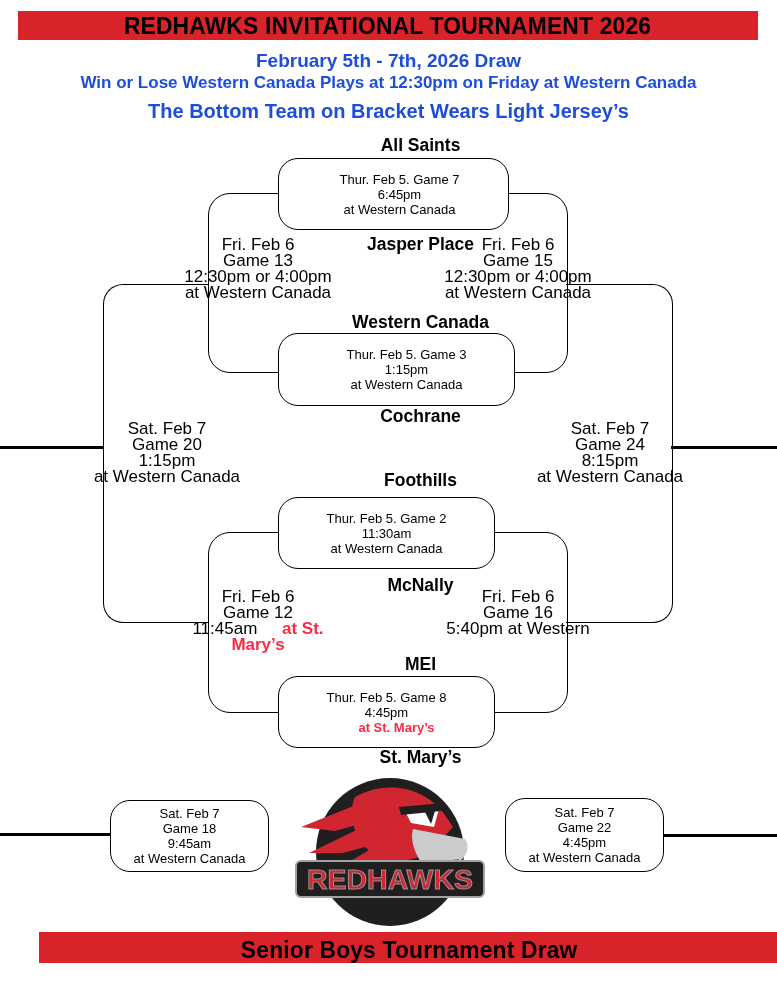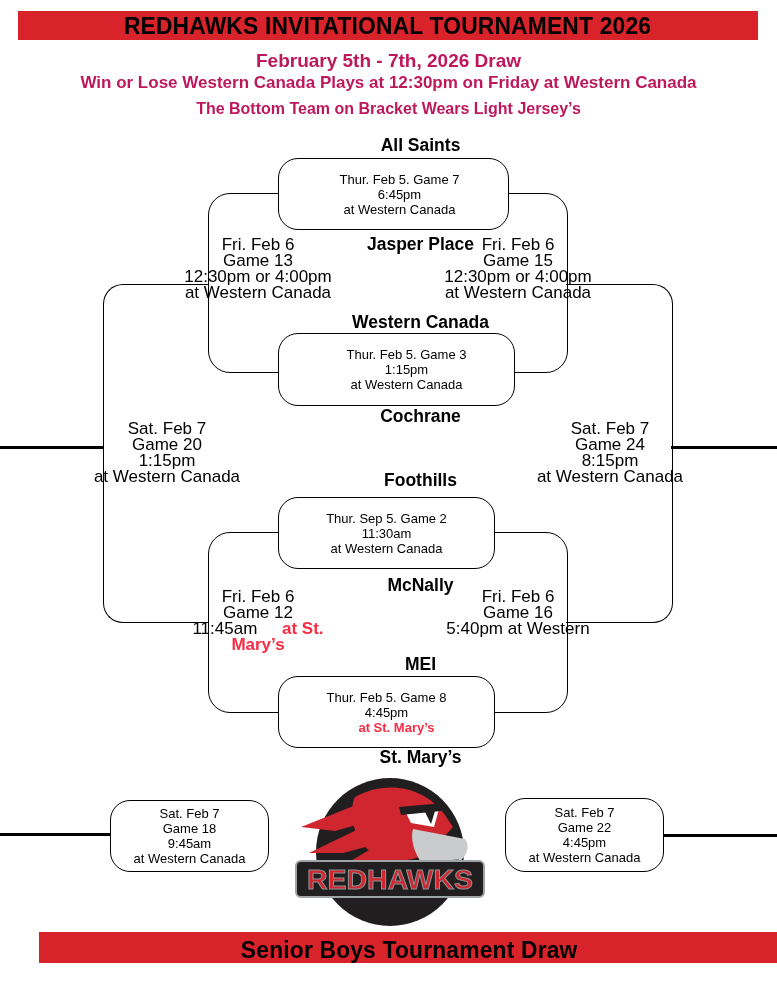--- a/index.html
+++ b/index.html
@@ -12,24 +12,24 @@
   }
   .banner .btxt{
     color:#000;font-weight:bold;display:inline-block;transform:scaleX(.95);
     white-space:nowrap;letter-spacing:.2px;
   }
   #banner-top{top:11px;height:29px;}
   #banner-top .btxt{font-size:24px;}
   #banner-bottom{top:932px;height:35px;margin-left:21px;}
   #banner-bottom .btxt{font-size:24px;}
 
-  .subtitle{position:absolute;left:0;width:777px;text-align:center;color:#be185d;font-weight:bold;}
+  .subtitle{position:absolute;left:0;width:777px;text-align:center;color:#1d4ed8;font-weight:bold;}
   #sub1{top:50px;font-size:19px;}
   #sub2{top:73px;font-size:17px;}
-  #sub3{top:100px;font-size:16px;}
+  #sub3{top:100px;font-size:20px;}
 
   
   .bline{position:absolute;border:0 solid #000;}
   #inner-top   {left:208px;top:193px;width:358px;height:178px;border:1.5px solid #000;border-radius:22px;}
   #inner-bottom{left:208px;top:532px;width:358px;height:179px;border:1.5px solid #000;border-radius:22px;}
   #outer-left  {left:103px;top:284px;width:105px;height:337px;border-left:1.5px solid #000;border-top:1.5px solid #000;border-bottom:1.5px solid #000;border-radius:20px 0 0 20px;}
   #outer-right {left:566px;top:284px;width:106px;height:337px;border-right:1.5px solid #000;border-top:1.5px solid #000;border-bottom:1.5px solid #000;border-radius:0 20px 20px 0;}
   .thick{position:absolute;height:3px;background:#000;}
   #final-left {left:0;top:446px;width:104px;}
   #final-right{left:671px;top:446px;width:106px;}
@@ -98,21 +98,21 @@
     <span>Thur. Feb 5. Game 7</span>
     <span>6:45pm</span>
     <span>at Western Canada</span>
   </div>
   <div class="gamebox" id="box-g3">
     <span>Thur. Feb 5. Game 3</span>
     <span>1:15pm</span>
     <span>at Western Canada</span>
   </div>
   <div class="gamebox" id="box-g2">
-    <span>Thur. Sep 5. Game 2</span>
+    <span>Thur. Feb 5. Game 2</span>
     <span>11:30am</span>
     <span>at Western Canada</span>
   </div>
   <div class="gamebox" id="box-g8">
     <span>Thur. Feb 5. Game 8</span>
     <span>4:45pm</span>
     <span class="red">at St. Mary’s</span>
   </div>
   <div class="gamebox" id="box-g18">
     <span>Sat. Feb 7</span>

